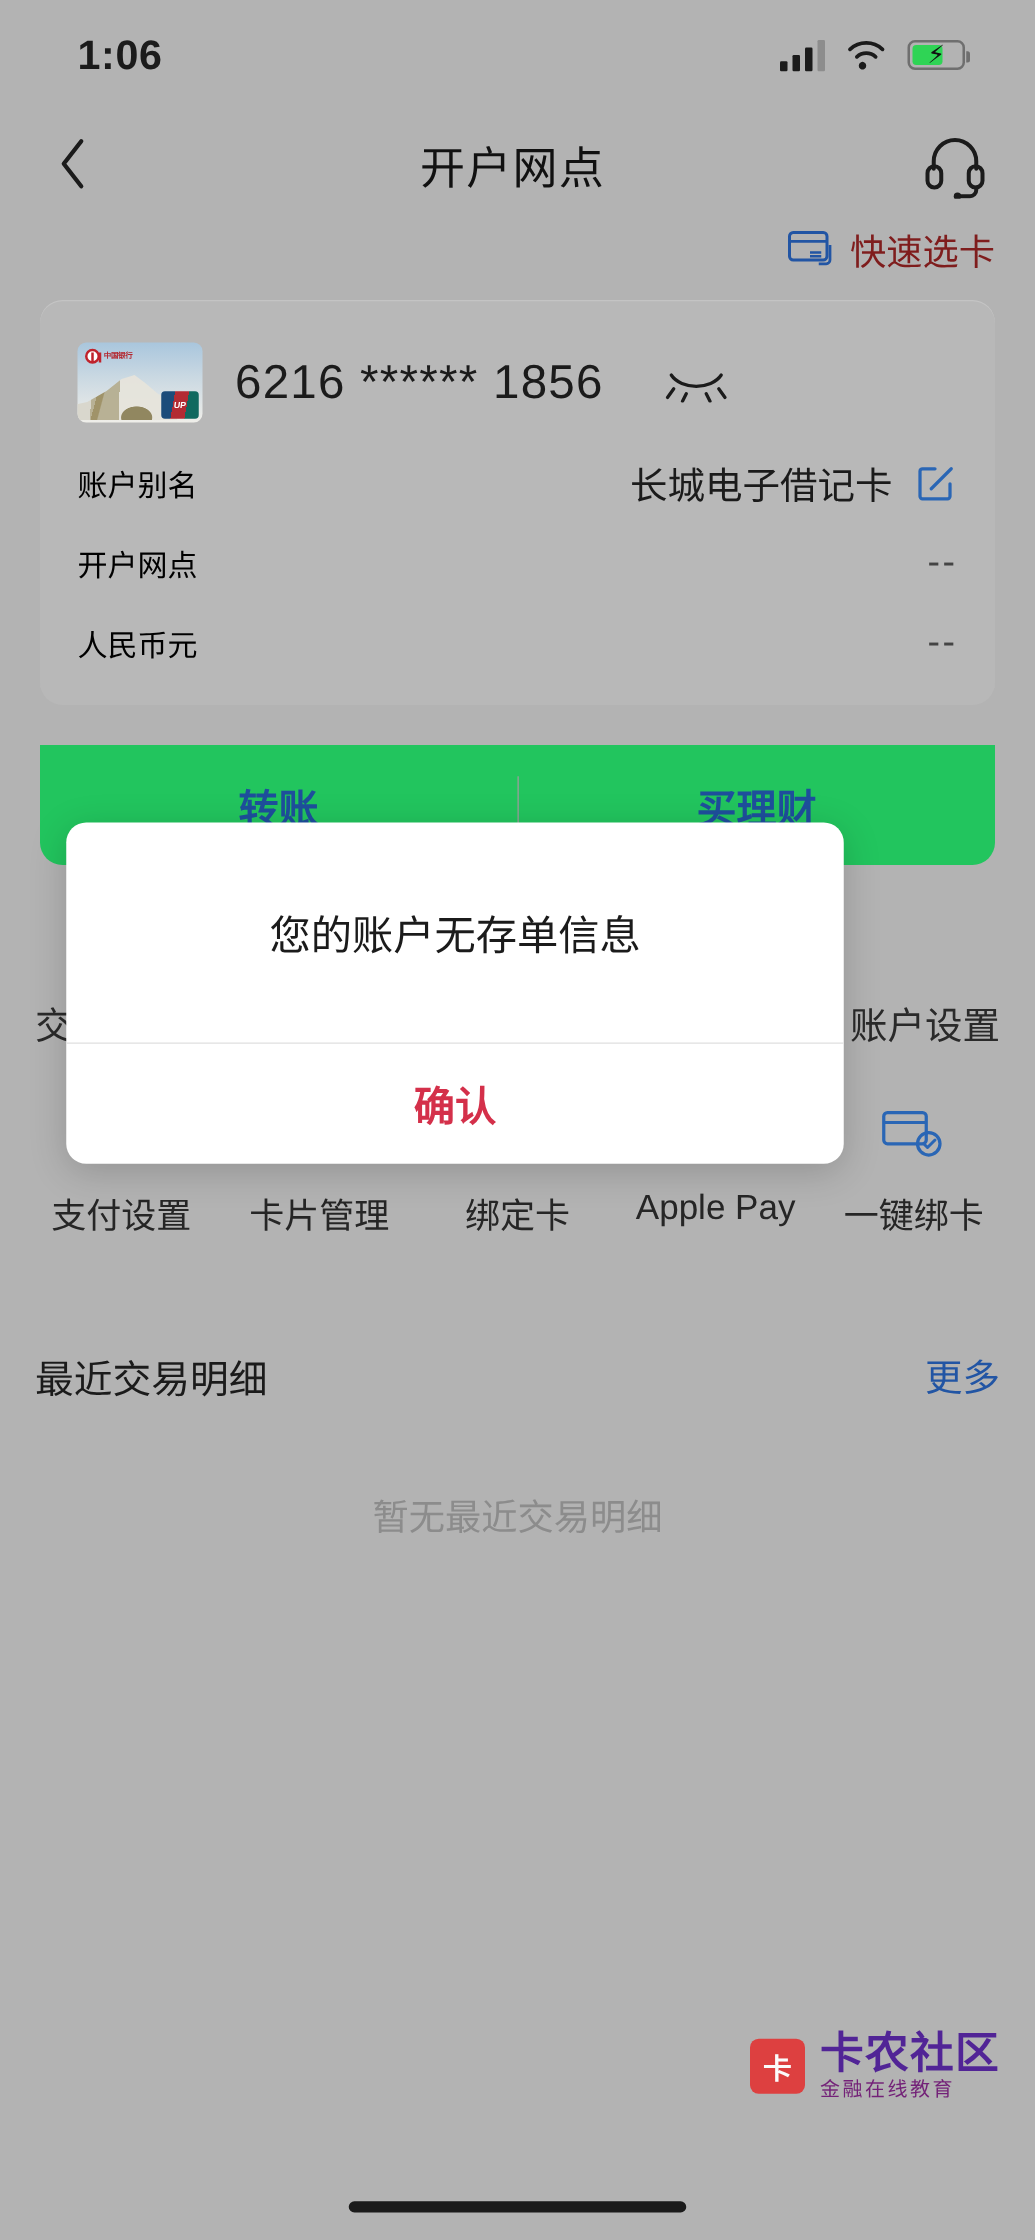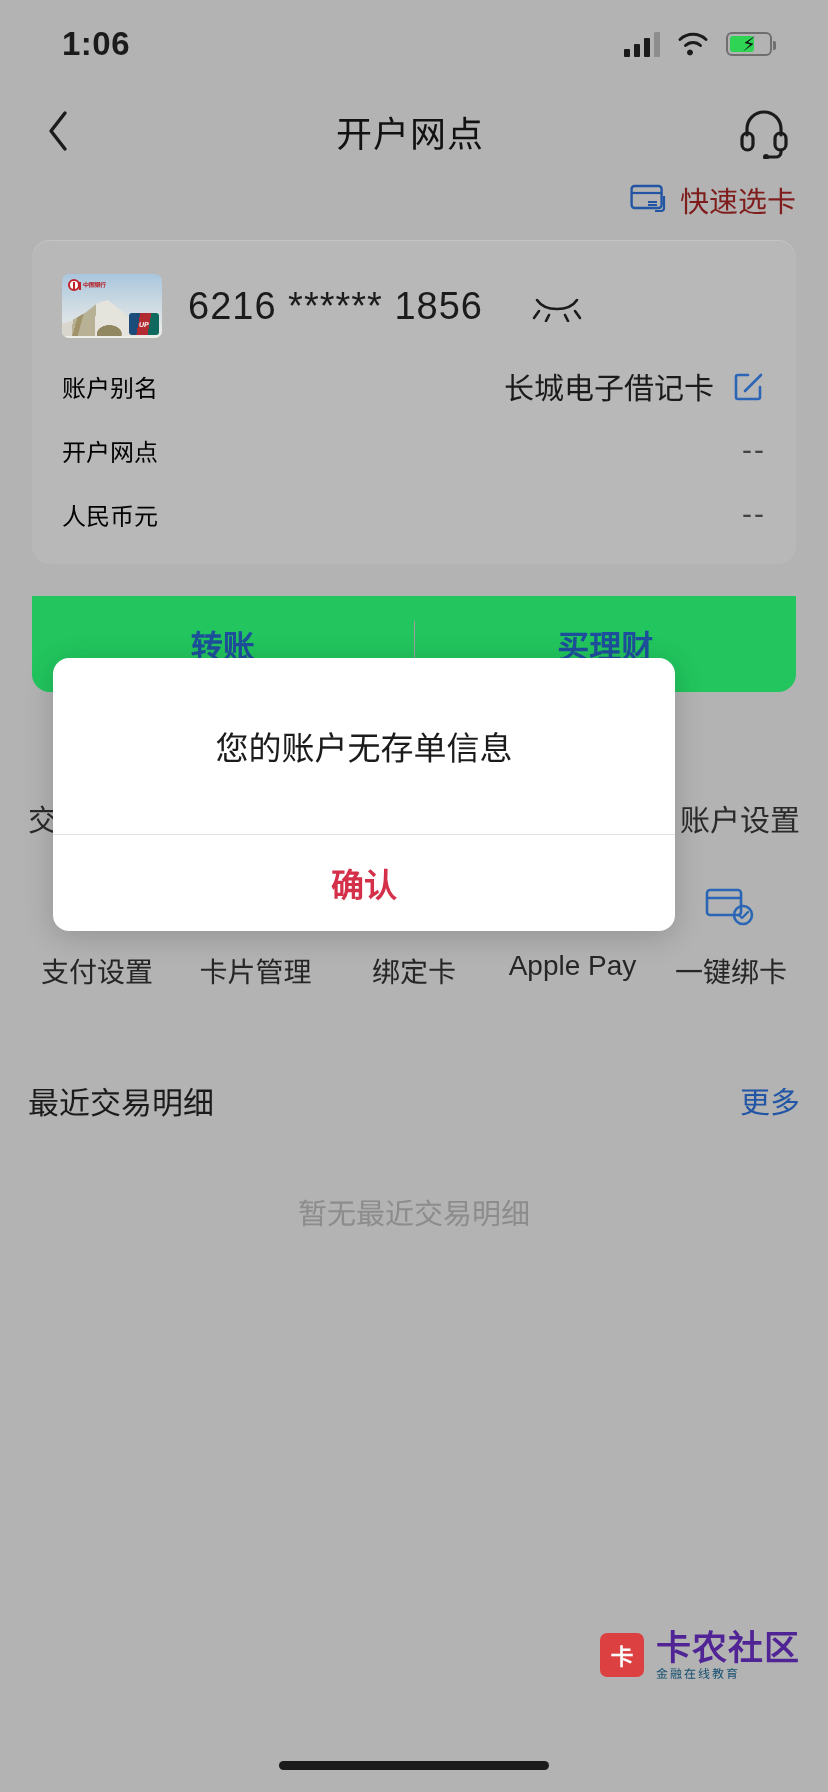--- a/index.html
+++ b/index.html
@@ -165,21 +165,21 @@
     position: absolute; right: 28px; bottom: 110px;
     display: flex; align-items: center; gap: 12px; opacity: .95;
   }
   .wm-logo {
     width: 44px; height: 44px; border-radius: 7px; background: #e03a3a;
     position: relative; display: flex; align-items: center; justify-content: center;
   }
   .wm-logo span { color: #fff; font-size: 23px; font-weight: 700; }
   .wm-text { line-height: 1.15; }
   .wm-main { font-size: 35px; color: #4c1d95; font-weight: 700; letter-spacing: 1px; }
-  .wm-sub { font-size: 12px; color: #0c4a6e; letter-spacing: 2px; }
+  .wm-sub { font-size: 16px; color: #701a75; letter-spacing: 2px; }
 
   .home-indicator {
     position: absolute; left: 50%; transform: translateX(-50%); bottom: 22px;
     width: 270px; height: 9px; border-radius: 6px; background: #1b1b1b;
   }
 
   
   .dialog {
     position: absolute; top: 658px; left: 53px;
     width: 622px; background: #fff; border-radius: 16px;

